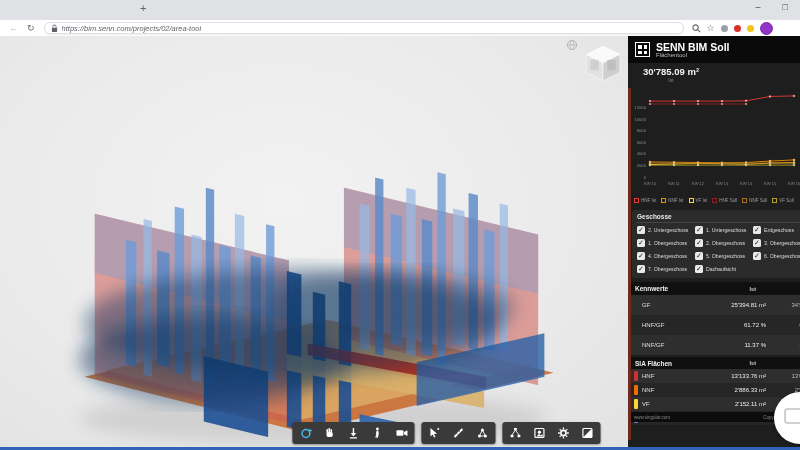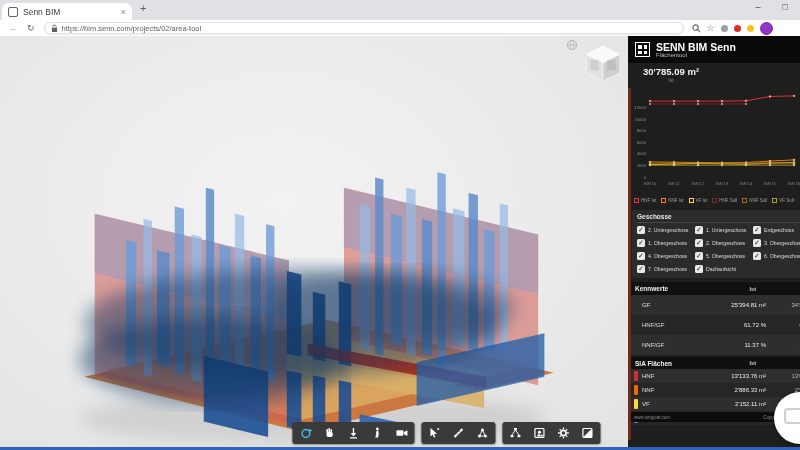--- a/index.html
+++ b/index.html
@@ -14,21 +14,21 @@
   .tabtitle{font-size:8.5px;color:#3c4043;flex:1;white-space:nowrap;overflow:hidden;}
   .tabclose{font-size:9px;color:#80868b;padding-left:4px;cursor:default;}
   .newtab{position:absolute;left:140px;top:2px;font-size:11px;color:#5f6368;}
   .winctrl{position:absolute;right:12px;top:0;display:flex;gap:22px;}
   .winctrl span{font-size:9px;color:#3c4043;line-height:14px;}
   .urlrow{position:relative;height:16px;background:#fff;border-bottom:1px solid #d7d7d7;
           display:flex;align-items:center;}
   .navbtn{font-size:9px;color:#5f6368;margin-left:9px;}
   .navbtn.dis{color:#b6babf;}
   .omnibox{margin-left:9px;width:640px;height:12px;border:1px solid #dfe1e5;border-radius:7px;
-           box-shadow:0 1px 2px rgba(0,0,0,.08);display:flex;align-items:center;padding:0 6px;box-sizing:border-box;}
+           box-shadow:0 1px 2px rgba(0,0,0,.08);display:flex;align-items:center;padding:0 6px;box-sizing:border-box;font-style:italic;}
   .url{font-size:7.5px;color:#5f6368;white-space:nowrap;overflow:hidden;margin-left:4px;}
   .baricons{display:flex;align-items:center;gap:6px;margin-left:8px;}
   .dot{width:7px;height:7px;border-radius:50%;}
   .star{font-size:9px;color:#5f6368;line-height:7px;}
   .avatar{width:11px;height:11px;border-radius:50%;background:#9334c9;border:1px solid #7b2aa8;}
   
   .viewport{position:absolute;left:0;top:36px;width:628px;height:414px;background:#ebebeb;
             background:radial-gradient(ellipse at 45% 40%, #f2f2f2 0%, #eaeaea 60%, #e2e2e2 100%);}
   .globe{position:absolute;left:566px;top:3px;}
   .navcube{position:absolute;left:584px;top:10px;}
@@ -82,25 +82,20 @@
                 border-radius:4px;}
   .bluestrip{position:absolute;left:0;bottom:0;width:800px;height:3px;background:#2e63b8;z-index:9;}
 </style>
 </head>
 <body>
 
 <div id="app">
 
   <div class="chrome">
     <div class="tabstrip">
-      <div class="tab">
-        <span class="favicon"></span>
-        <span class="tabtitle">Senn BIM</span>
-        <span class="tabclose">×</span>
-      </div>
       <div class="newtab">+</div>
       <div class="winctrl">
         <span>–</span>
         <span>□</span>
       </div>
     </div>
     <div class="urlrow">
       <span class="navbtn dis">←</span>
       <span class="navbtn">↻</span>
       <div class="omnibox">
@@ -305,21 +300,21 @@
     <div class="sb-inner">
 
       <div class="sb-header">
         <div class="logo">
             <i></i>
             <i></i>
             <i></i>
             <i></i>
           </div>
         <div>
-          <div class="sb-title">SENN BIM Senn</div>
+          <div class="sb-title">SENN BIM Soll</div>
           <div class="sb-sub">Flächentool</div>
         </div>
       </div>
 
       <div class="stats">
         <div class="stat">
           <div class="v">30'785.09 m²</div>
           <div class="l">Ist</div>
         </div>
       </div>

